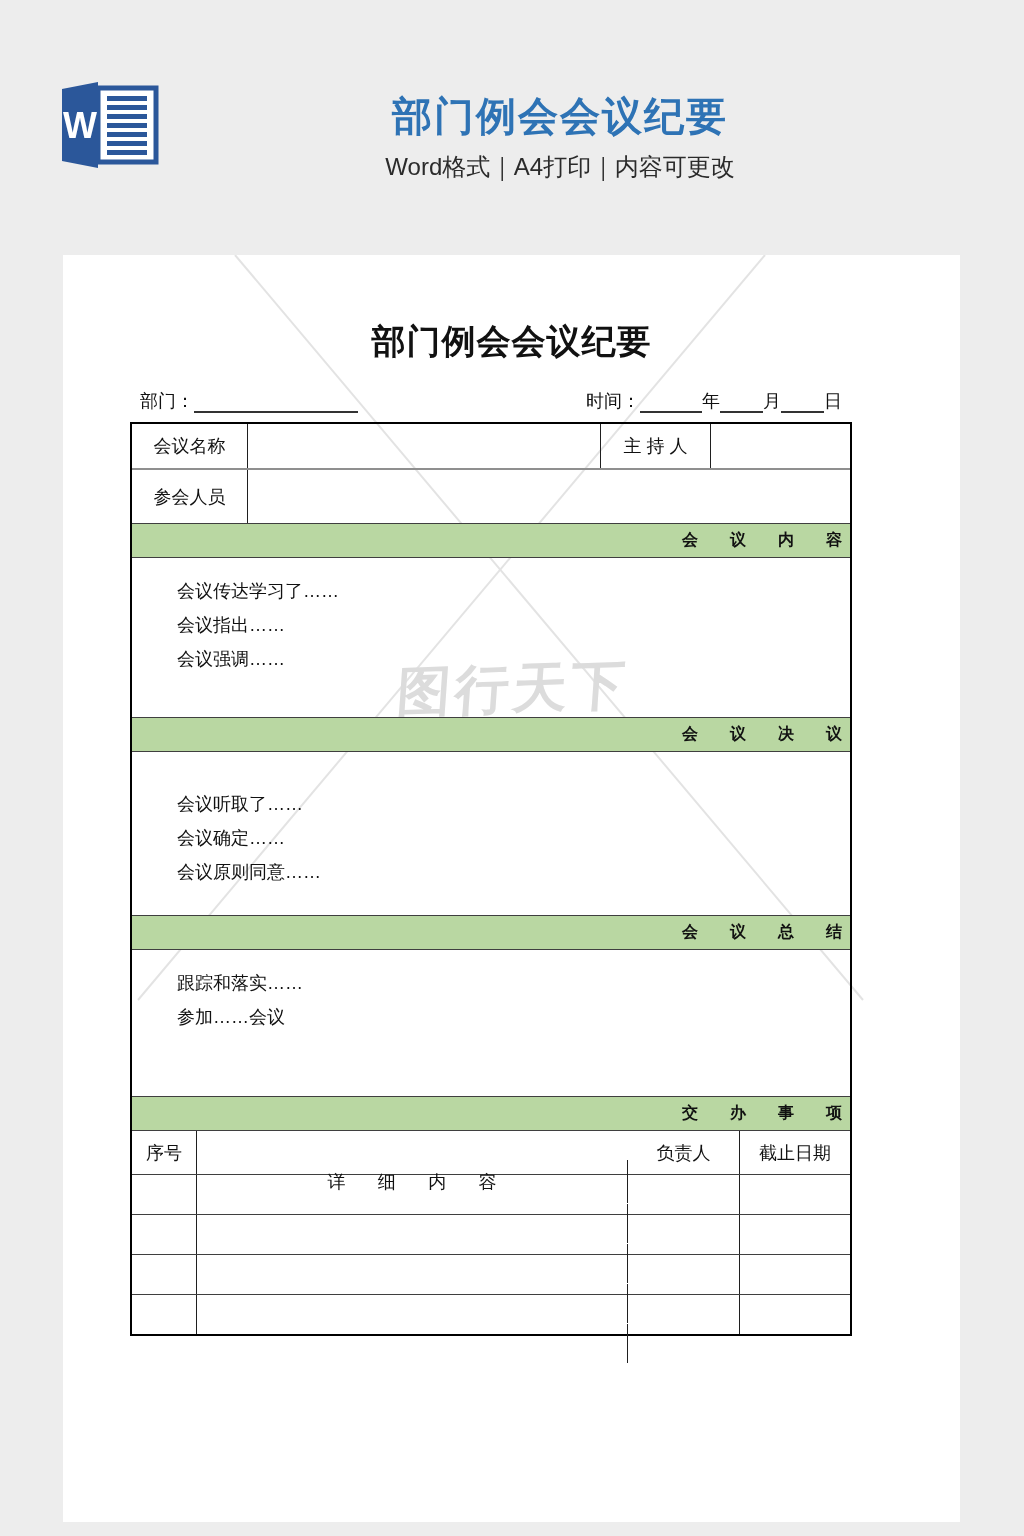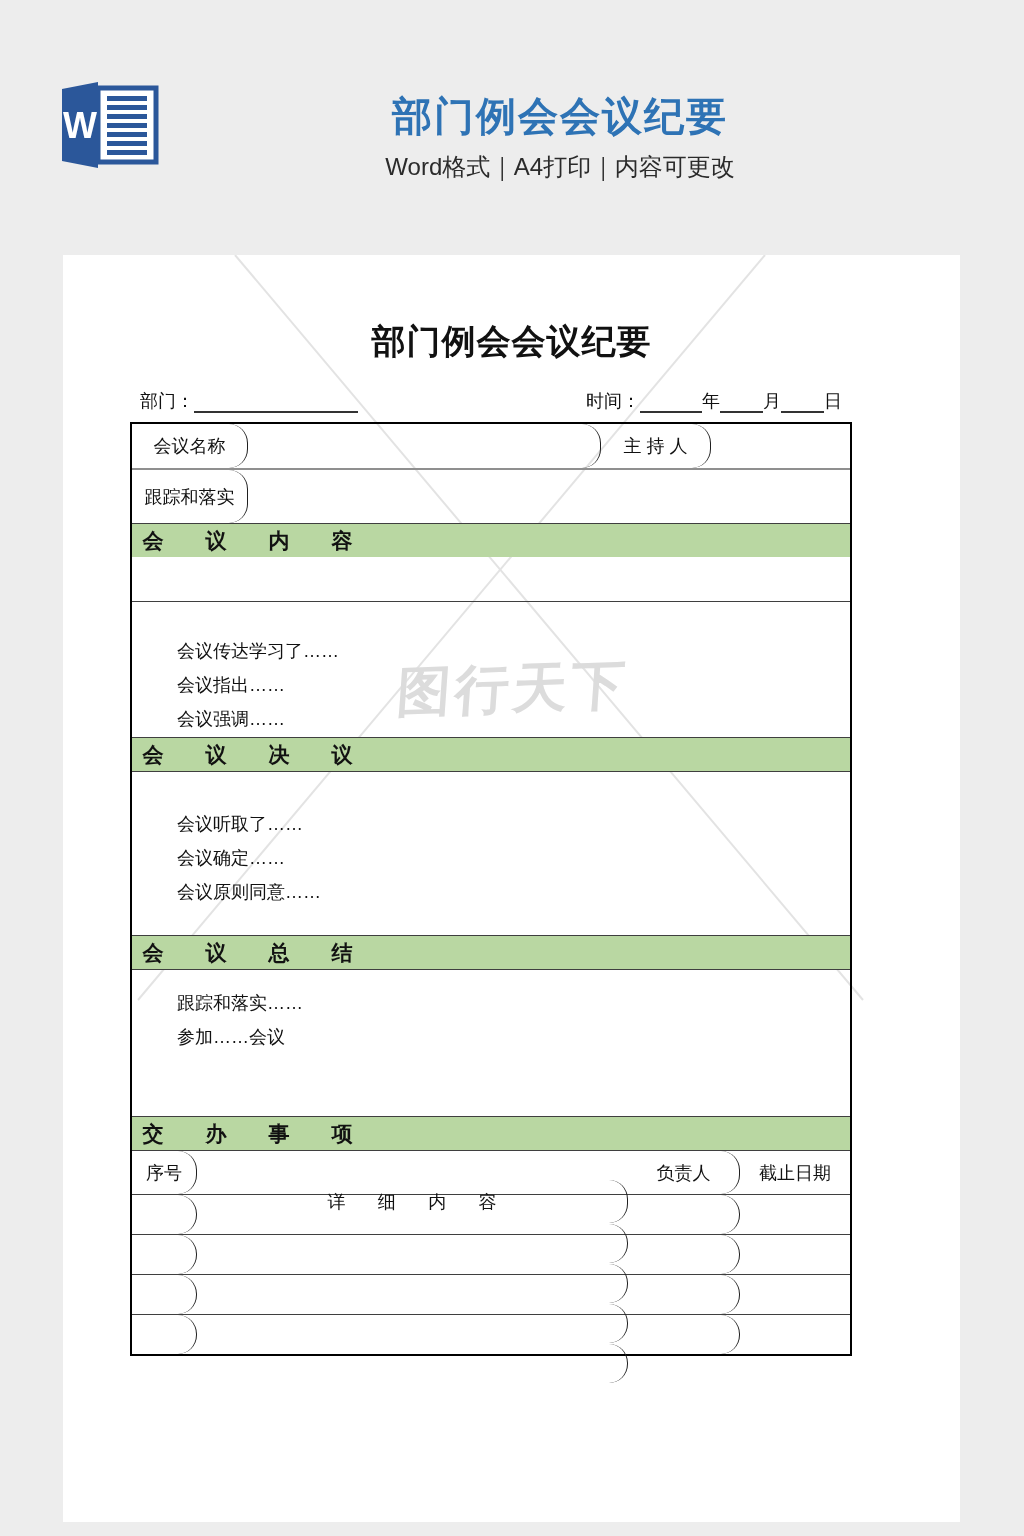--- a/index.html
+++ b/index.html
@@ -35,29 +35,29 @@
 
   
   .mtable { position:absolute; left:67px; top:167px; width:722px; z-index:2;
             border:2px solid #000; font-size:18px; color:#111; background:transparent; }
   .row { display:flex; width:100%; }
   .row + .row { border-top:1px solid #3f3f3f; }
   .row.sep-gray { border-top:2px solid #8f8f8f; }
   .r44 { height:44px; }
   .r55 { height:55px; }
   .green { height:34px; background:#b9d7a2; align-items:center; justify-content:center; }
-  .gh { width:100%; text-align:left; font-size:21px; font-weight:bold; letter-spacing:0.5em; text-indent:0.5em; }
+  .gh { width:100%; text-align:right; font-size:16px; font-weight:bold; letter-spacing:0.5em; text-indent:0.5em; }
   .section { display:block; }
-  .sec1 { height:136px; padding:40px 0 0 45px;margin-top:44px; }
+  .sec1 { height:160px; padding:24px 0 0 45px; }
   .sec2 { height:164px; padding:43px 0 7px 45px; }
   .sec3 { height:147px; padding:24px 0 0 45px; }
   .section p { font-size:18px; line-height:19px; margin-bottom:15px; }
   .th { height:44px; font-weight:normal; }
   .tr40 { height:40px; }
-  .cell { display:flex; align-items:center; justify-content:center; height:100%;border-radius:19px; }
+  .cell { display:flex; align-items:center; justify-content:center; height:100%; }
   .vb { border-right:1px solid #1f1f1f; }
   .c1 { width:116px; }
   .c2 { width:353px; }
   .c3 { width:110px; }
   .c4 { flex:1; }
   .t1 { width:65px; }
   .t2 { width:431px;margin-top:29px; }
   .t3 { width:112px; }
   .t4 { flex:1; }
   .spread { letter-spacing:0.4em; text-indent:0.4em; }
@@ -109,21 +109,21 @@
 
     <div class="mtable">
 
       <div class="row r44">
         <div class="cell c1 vb">会议名称</div>
         <div class="cell c2 vb"></div>
         <div class="cell c3 vb">主 持 人</div>
         <div class="cell c4"></div>
       </div>
       <div class="row r55 sep-gray">
-        <div class="cell c1 vb">跟踪和落实</div>
+        <div class="cell c1 vb">参会人员</div>
         <div class="cell c4"></div>
       </div>
 
       <div class="row green">
         <div class="gh">会　议　内　容</div>
       </div>
       <div class="row section sec1">
         <p>会议传达学习了……</p>
         <p>会议指出……</p>
         <p>会议强调……</p>

